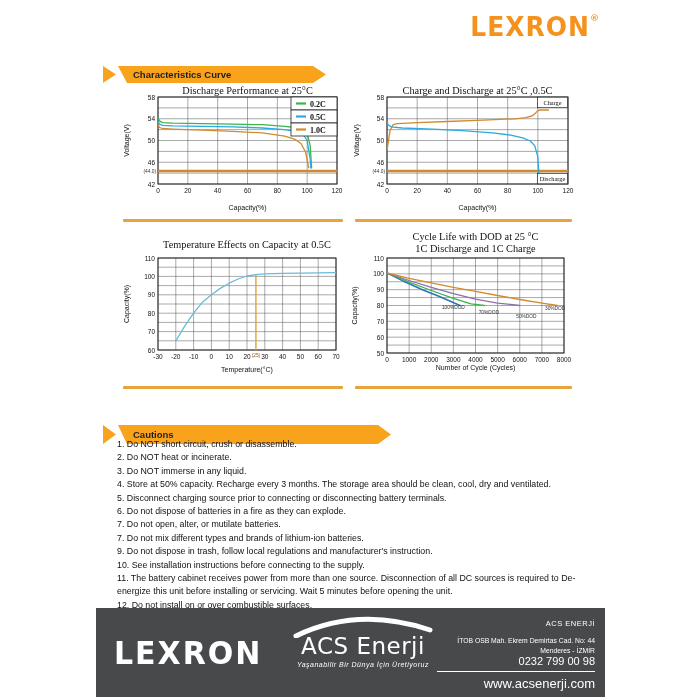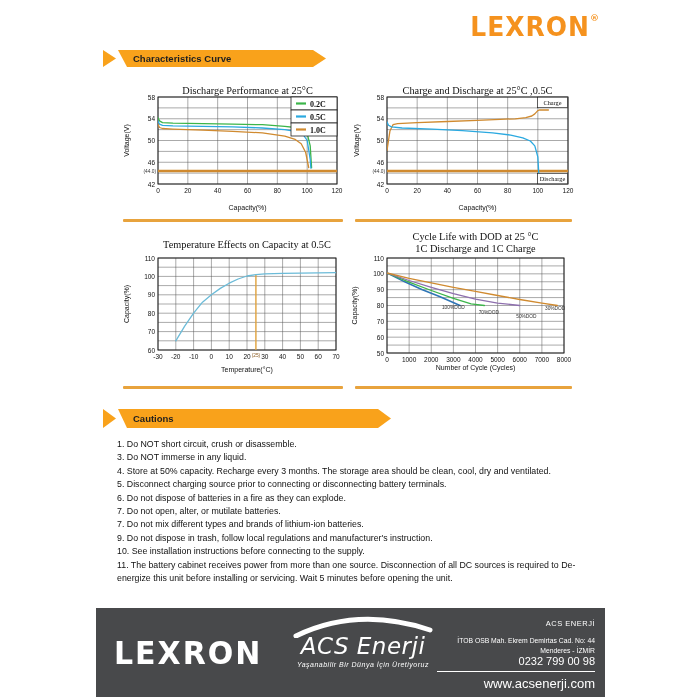--- a/index.html
+++ b/index.html
@@ -6,21 +6,21 @@
   body { background:#fff; font-family:"Liberation Sans", sans-serif; }
   #page { position:relative; width:700px; height:700px; background:#ffffff; overflow:hidden; }
 
   
   .logo-top { position:absolute; top:13px; left:455px; width:145px; text-align:right;
     font-family:"DejaVu Sans", sans-serif; font-weight:900; font-size:25px;
     color:#F5921E; letter-spacing:1px; transform:scaleY(1.05); }
   .logo-top sup { font-size:9px; font-weight:700; vertical-align:top; }
 
   
-  .ribbon { position:absolute; height:17px; }
+  .ribbon { position:absolute; height:17px;margin-top:16px; }
   .ribbon .tri { position:absolute; left:0; top:0; width:13px; height:100%;
     background:#F9A21B; clip-path:polygon(0 0, 100% 50%, 0 100%); }
   .ribbon .body { position:absolute; left:15px; right:0; top:0; bottom:0;
     background:#F9A21B;
     clip-path:polygon(0 0, calc(100% - 13px) 0, 100% 50%, calc(100% - 13px) 100%, 9px 100%, 0 0); }
   .ribbon .label { position:absolute; left:30px; top:0; bottom:0;
     font-size:9.5px; font-weight:bold; color:#1f1f1f; display:flex; align-items:center; }
 
   .chart { position:absolute; }
   .divider { position:absolute; height:3px; background:#E8A33D; border-radius:1px; }
@@ -29,21 +29,21 @@
     list-style:none; font-size:8.8px; line-height:13.4px; color:#111; }
 
   
   .footer { position:absolute; left:96px; top:608px; width:509px; height:89px; background:#48494B; }
   .footer-lexron { position:absolute; left:18px; top:50%; transform:translateY(-50%) scaleY(1.05);
     font-family:"DejaVu Sans", sans-serif; font-weight:900; font-size:30px;
     letter-spacing:2px; color:#fff; }
   .footer-acs { position:absolute; left:178px; top:6px; width:178px; text-align:center; color:#fff; }
   .footer-acs svg { display:block; margin:0 auto; }
   .footer-acs .acs-name { font-family:"DejaVu Sans", sans-serif; font-size:23px; font-weight:500;
-    letter-spacing:0.5px; line-height:24px; margin-top:-4px;font-style:italic; }
+    letter-spacing:0.5px; line-height:24px; margin-top:-4px; }
   .footer-acs .acs-tagline { font-size:7px; font-style:italic; letter-spacing:0.5px; margin-top:3px; }
   .footer-right { position:absolute; right:10px; top:11px; text-align:right; color:#fff; }
   .footer-right .co { font-size:7.5px; font-weight:normal; letter-spacing:0.5px; }
   .footer-right .addr { font-size:6.8px; line-height:9.5px; margin-top:8px; }
   .footer-right .phone { font-size:11px; margin-top:0; }
   .footer-right hr { border:0; border-top:1px solid #fff; width:158px; margin:4px 0 4px auto; }
   .footer-right .site { font-size:13px; }
 </style>
 </head>
 <body>
@@ -276,29 +276,31 @@
   <div class="divider" style="left:355px; top:386px; width:217px;"></div>
 
   <div class="ribbon" style="left:103px; top:409px; width:288px; height:19px;">
     <div class="tri"></div>
     <div class="body"></div>
     <div class="label">Cautions</div>
   </div>
 
   <ul class="cautions-list">
       <li>1. Do NOT short circuit, crush or disassemble.</li>
+      <li>2. Do NOT heat or incinerate.</li>
       <li>3. Do NOT immerse in any liquid.</li>
       <li>4. Store at 50% capacity. Recharge every 3 months. The storage area should be clean, cool, dry and ventilated.</li>
       <li>5. Disconnect charging source prior to connecting or disconnecting battery terminals.</li>
       <li>6. Do not dispose of batteries in a fire as they can explode.</li>
       <li>7. Do not open, alter, or mutilate batteries.</li>
       <li>7. Do not mix different types and brands of lithium-ion batteries.</li>
       <li>9. Do not dispose in trash, follow local regulations and manufacturer's instruction.</li>
       <li>10. See installation instructions before connecting to the supply.</li>
       <li>11. The battery cabinet receives power from more than one source. Disconnection of all DC sources is required to De-energize this unit before installing or servicing. Wait 5 minutes before opening the unit.</li>
+      <li>12. Do not install on or over combustible surfaces.</li>
     </ul>
 
   <div class="footer">
     <div class="footer-lexron">LEXRON</div>
     <div class="footer-acs">
       <svg width="150" height="24" viewBox="0 0 150 24">
         <path d="M 8 22 Q 70 -8 142 16" fill="none" stroke="#ffffff" stroke-width="5" stroke-linecap="round"></path>
       </svg>
       <div class="acs-name">ACS Enerji</div>
       <div class="acs-tagline">Yaşanabilir Bir Dünya İçin Üretiyoruz</div>

